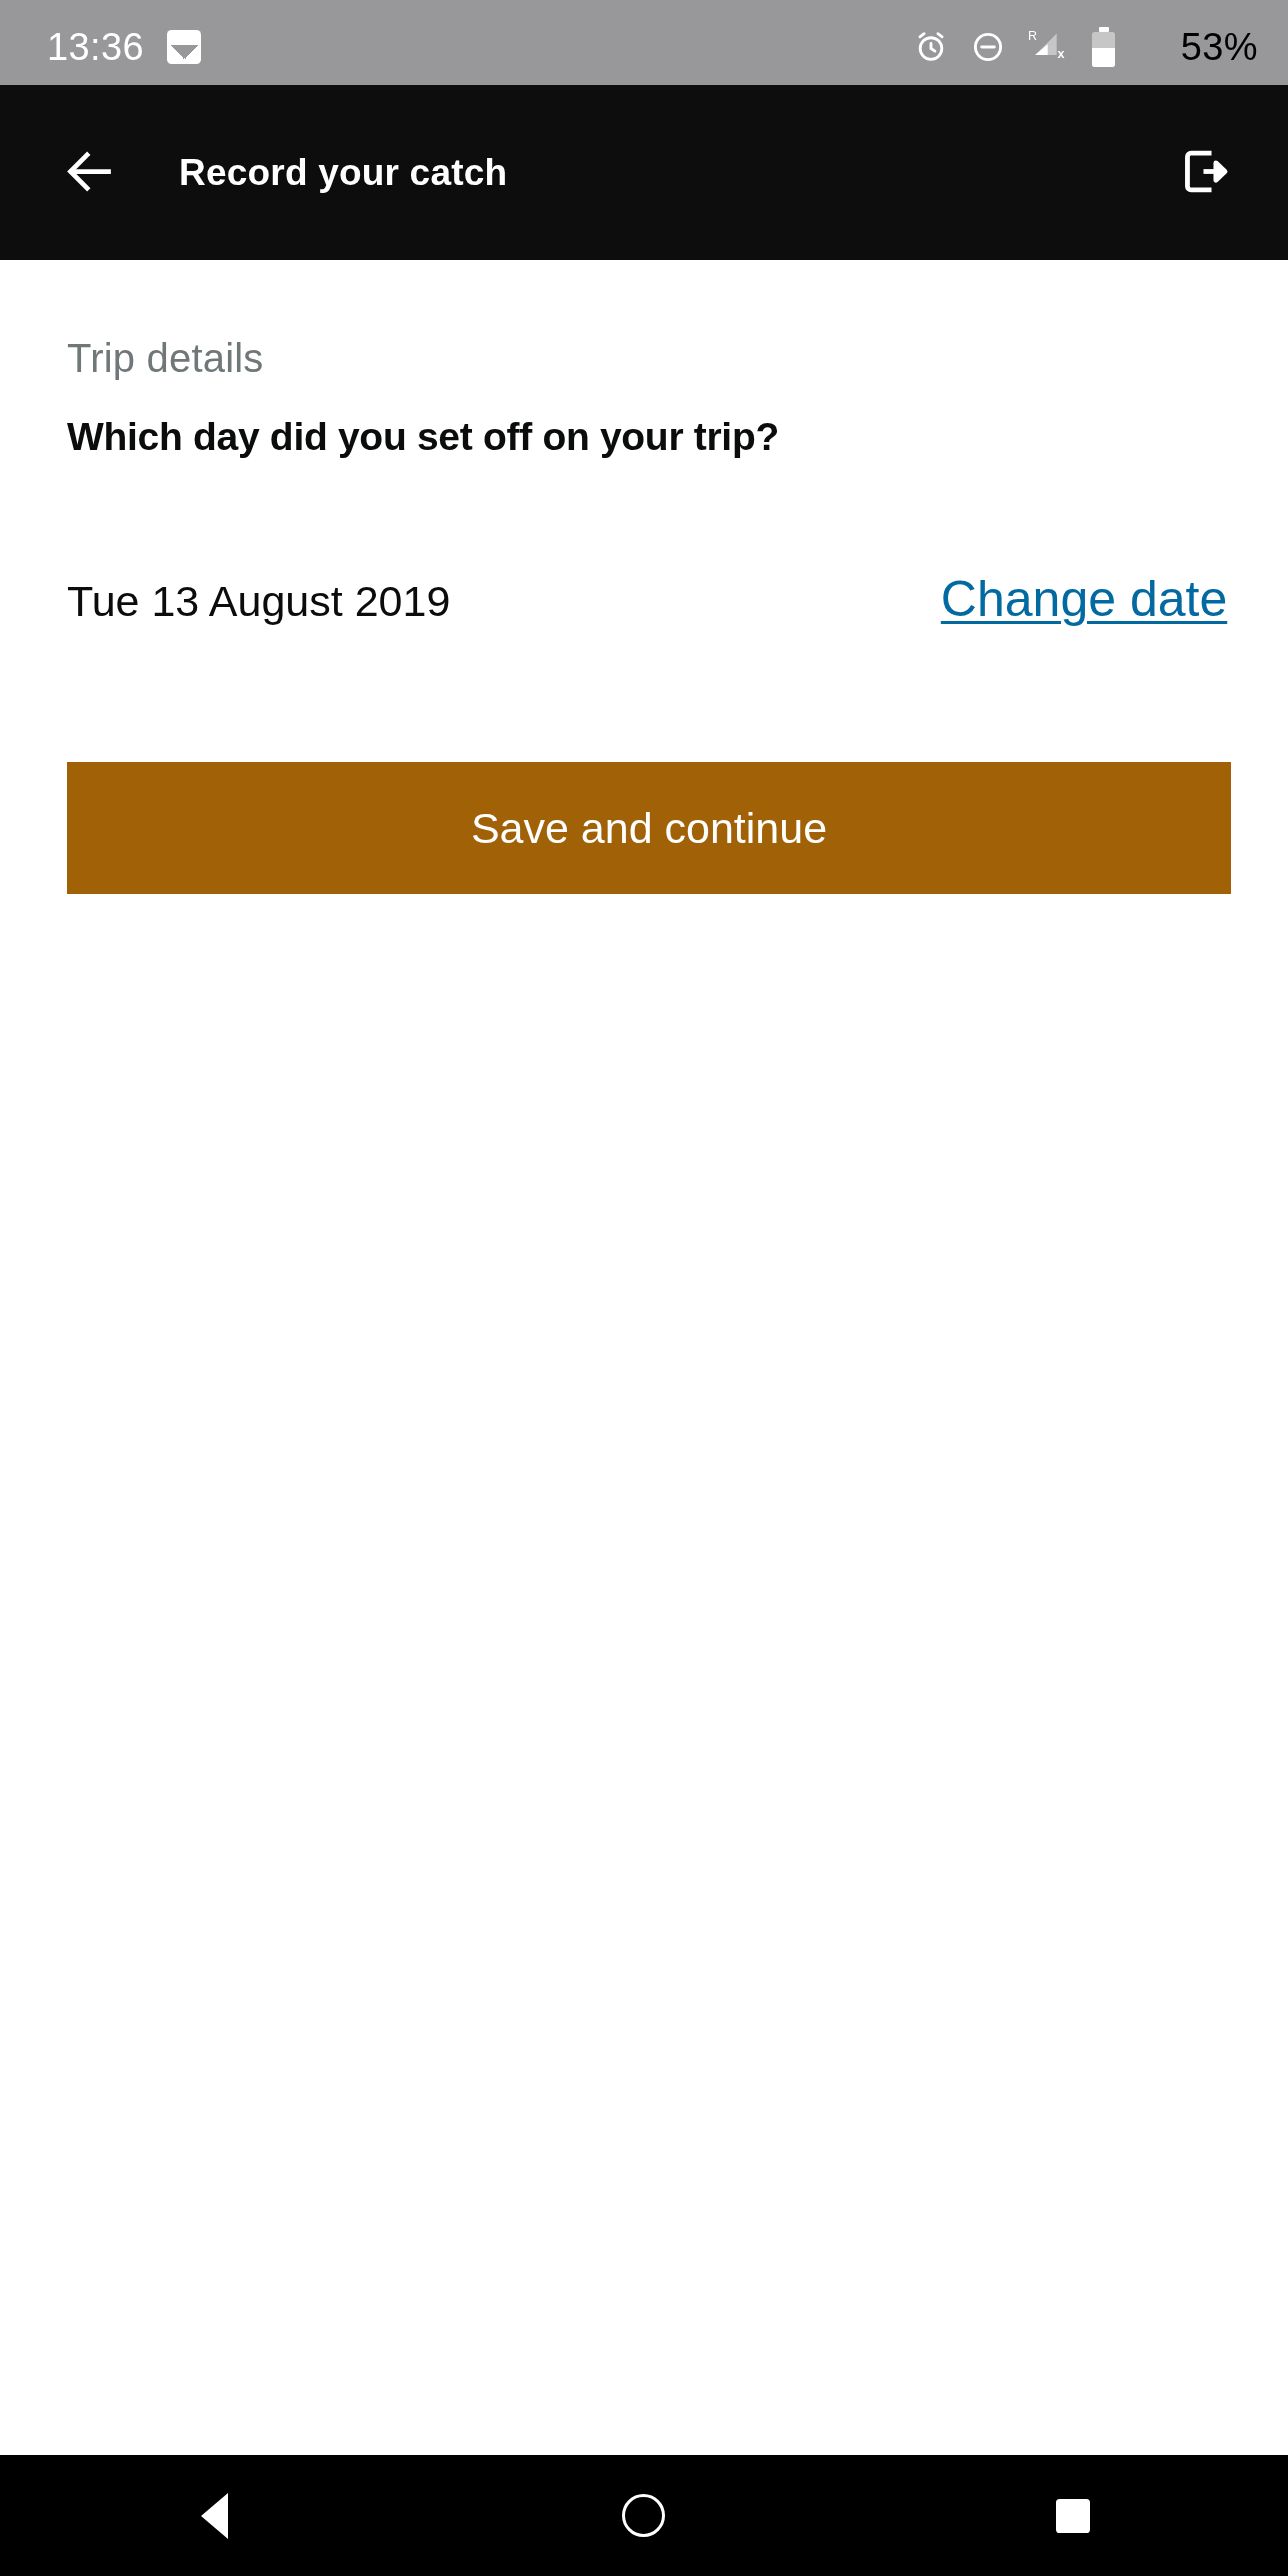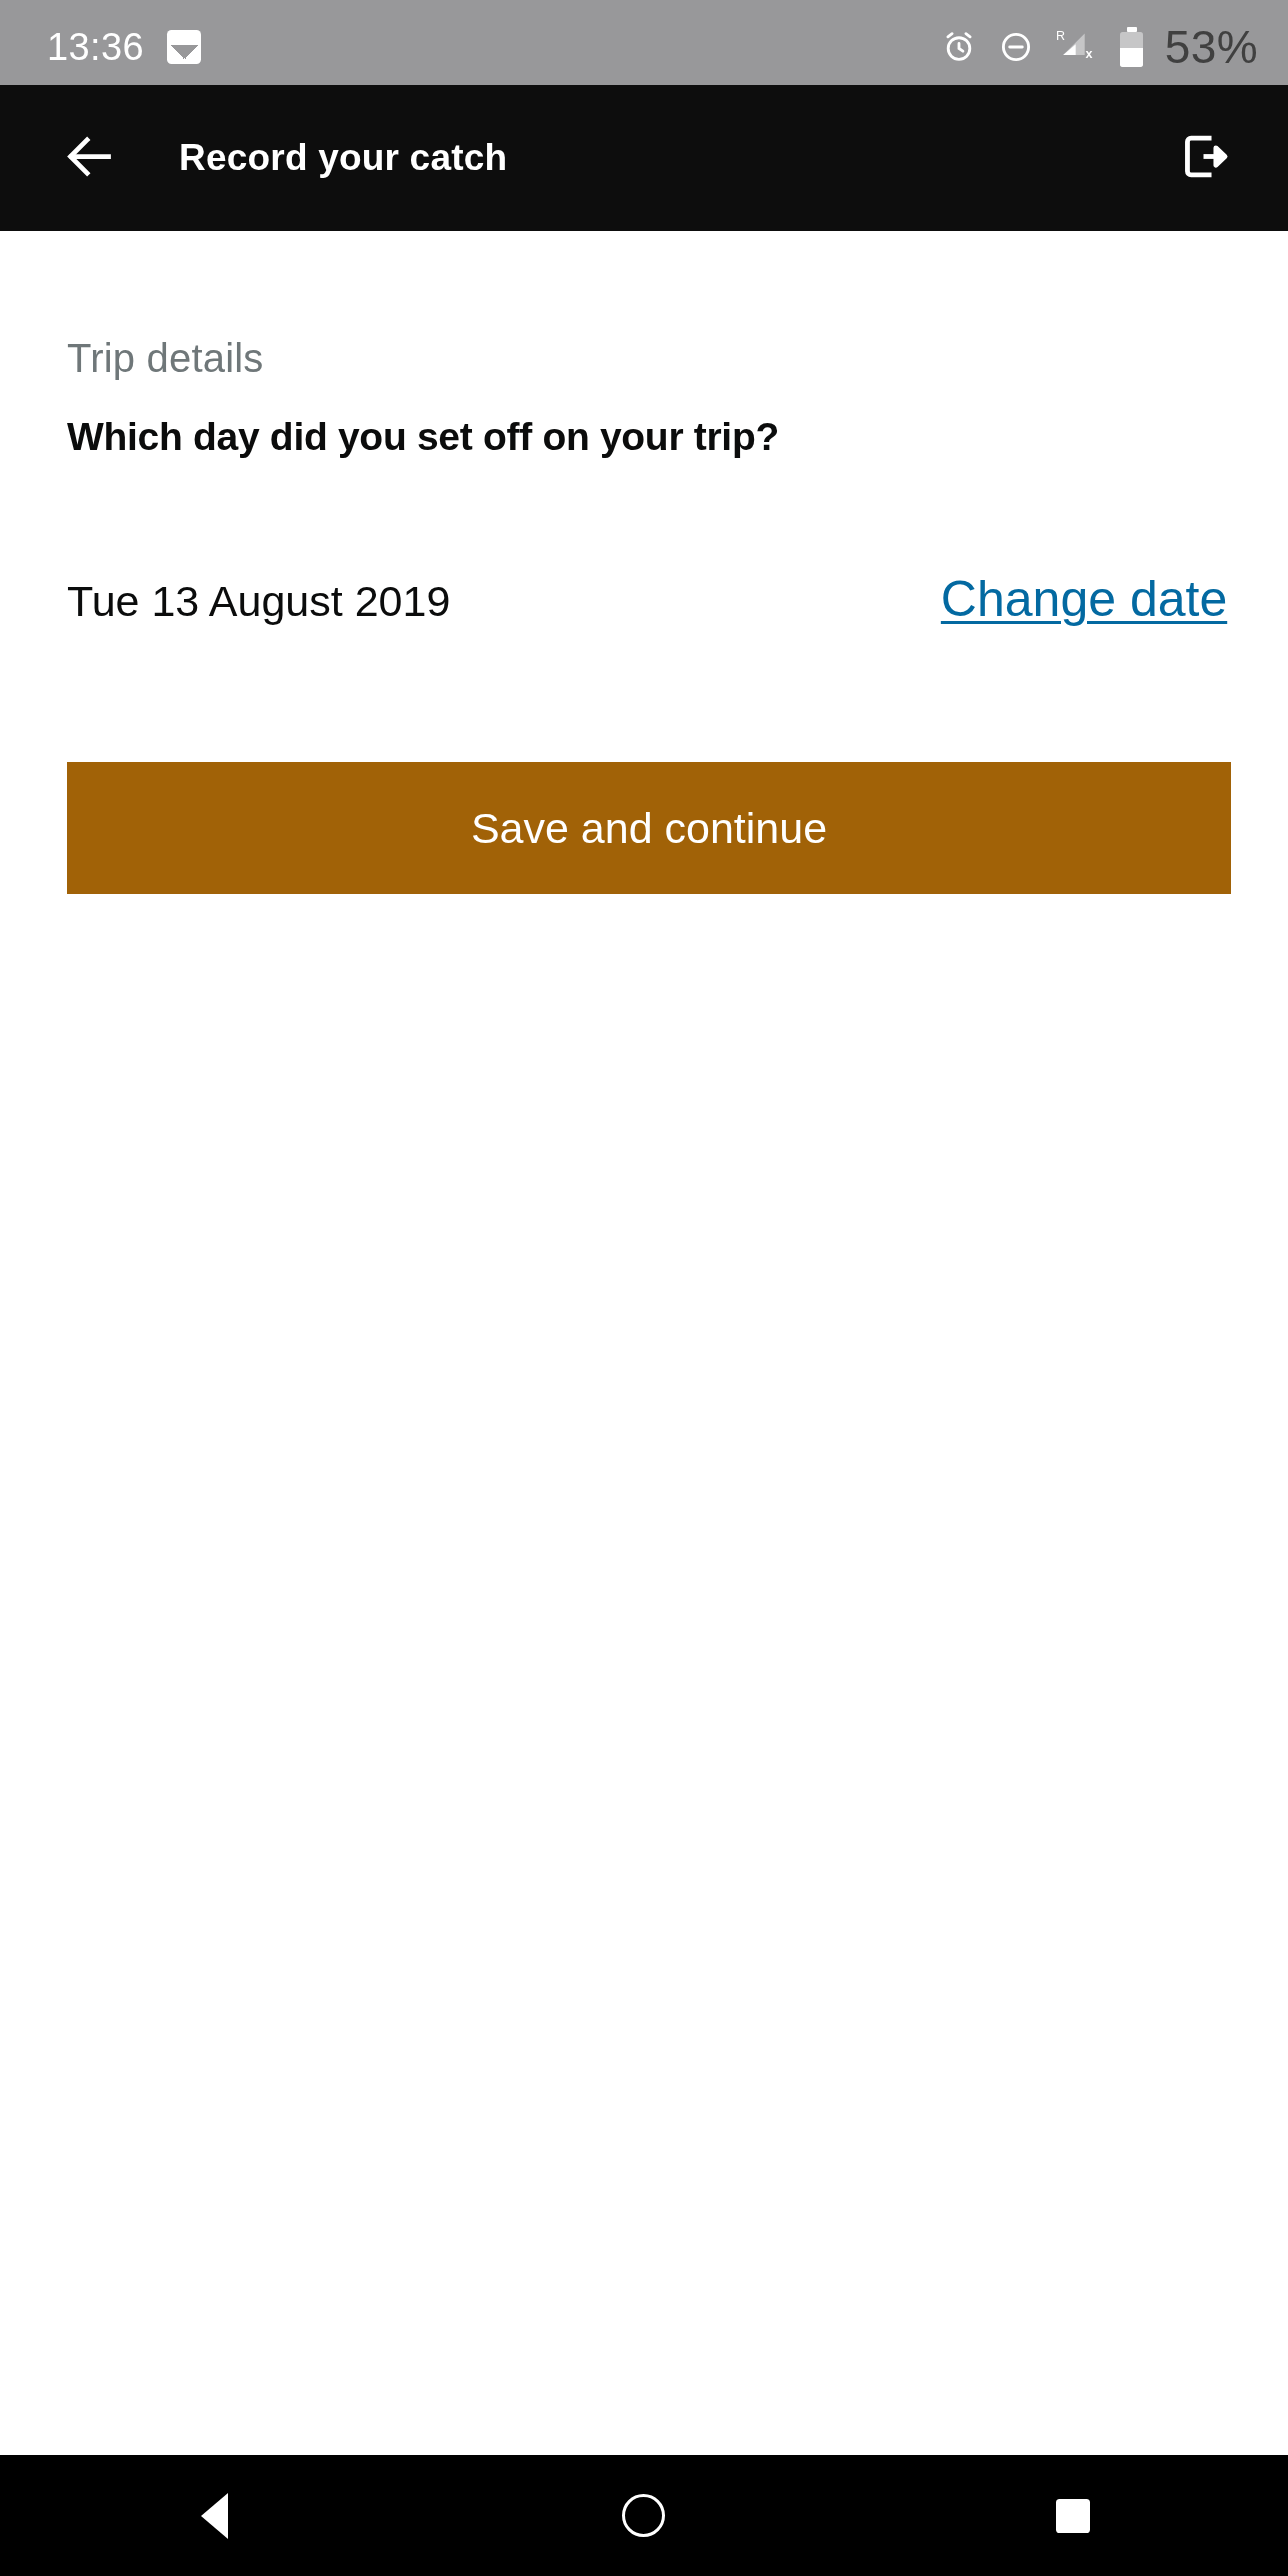--- a/index.html
+++ b/index.html
@@ -18,21 +18,21 @@
     background:#98989a;
     display:flex; align-items:center; justify-content:space-between;
     padding:8px 30px 0 47px;
   }
   .sb-left { display:flex; align-items:center; gap:23px; }
   .sb-time {
     color:#ffffff; font-size:38px; line-height:38px; letter-spacing:0.4px;
   }
   .sb-right { display:flex; align-items:center; gap:21.5px; }
   .sb-batt-text {
-    color:#404040; font-size:46px; line-height:38px; letter-spacing:0.4px;
+    color:#000000; font-size:38px; line-height:38px; letter-spacing:0.4px;margin-left:44px;
   }
   .icon-img-ph {
     width:34px; height:34px; background:#ffffff; border-radius:4.5px;
     position:relative; overflow:hidden;
   }
   .icon-img-ph::after{
     content:""; position:absolute; left:3.6px; right:3.6px; bottom:4.5px; height:14.3px;
     background:
       linear-gradient(to top right, transparent 48%, #98989a 48%) no-repeat left bottom/ 15px 14.3px,
       linear-gradient(to top left, transparent 48%, #98989a 48%) no-repeat right bottom/ 15px 14.3px;
@@ -47,21 +47,21 @@
   .icon-batt .body{
     position:absolute; top:4.5px; left:0; width:23px; height:35px;
     background:rgba(255,255,255,.45); border-radius:2.7px; overflow:hidden;
   }
   .icon-batt .fill{
     position:absolute; bottom:0; left:0; width:100%; height:53%; background:#ffffff;
   }
 
   
   .appbar {
-    position:absolute; top:85px; left:0; width:1288px; height:146px;
+    position:absolute; top:85px; left:0; width:1288px; height:175px;
     background:#0d0d0d;
     display:flex; align-items:center;
   }
   .appbar-back {
     width:179px; height:190px; display:flex; align-items:center; justify-content:center;
     flex:0 0 179px;
   }
   .appbar-title {
     color:#ffffff; font-size:37px; font-weight:bold; letter-spacing:0.2px;
     white-space:nowrap;

